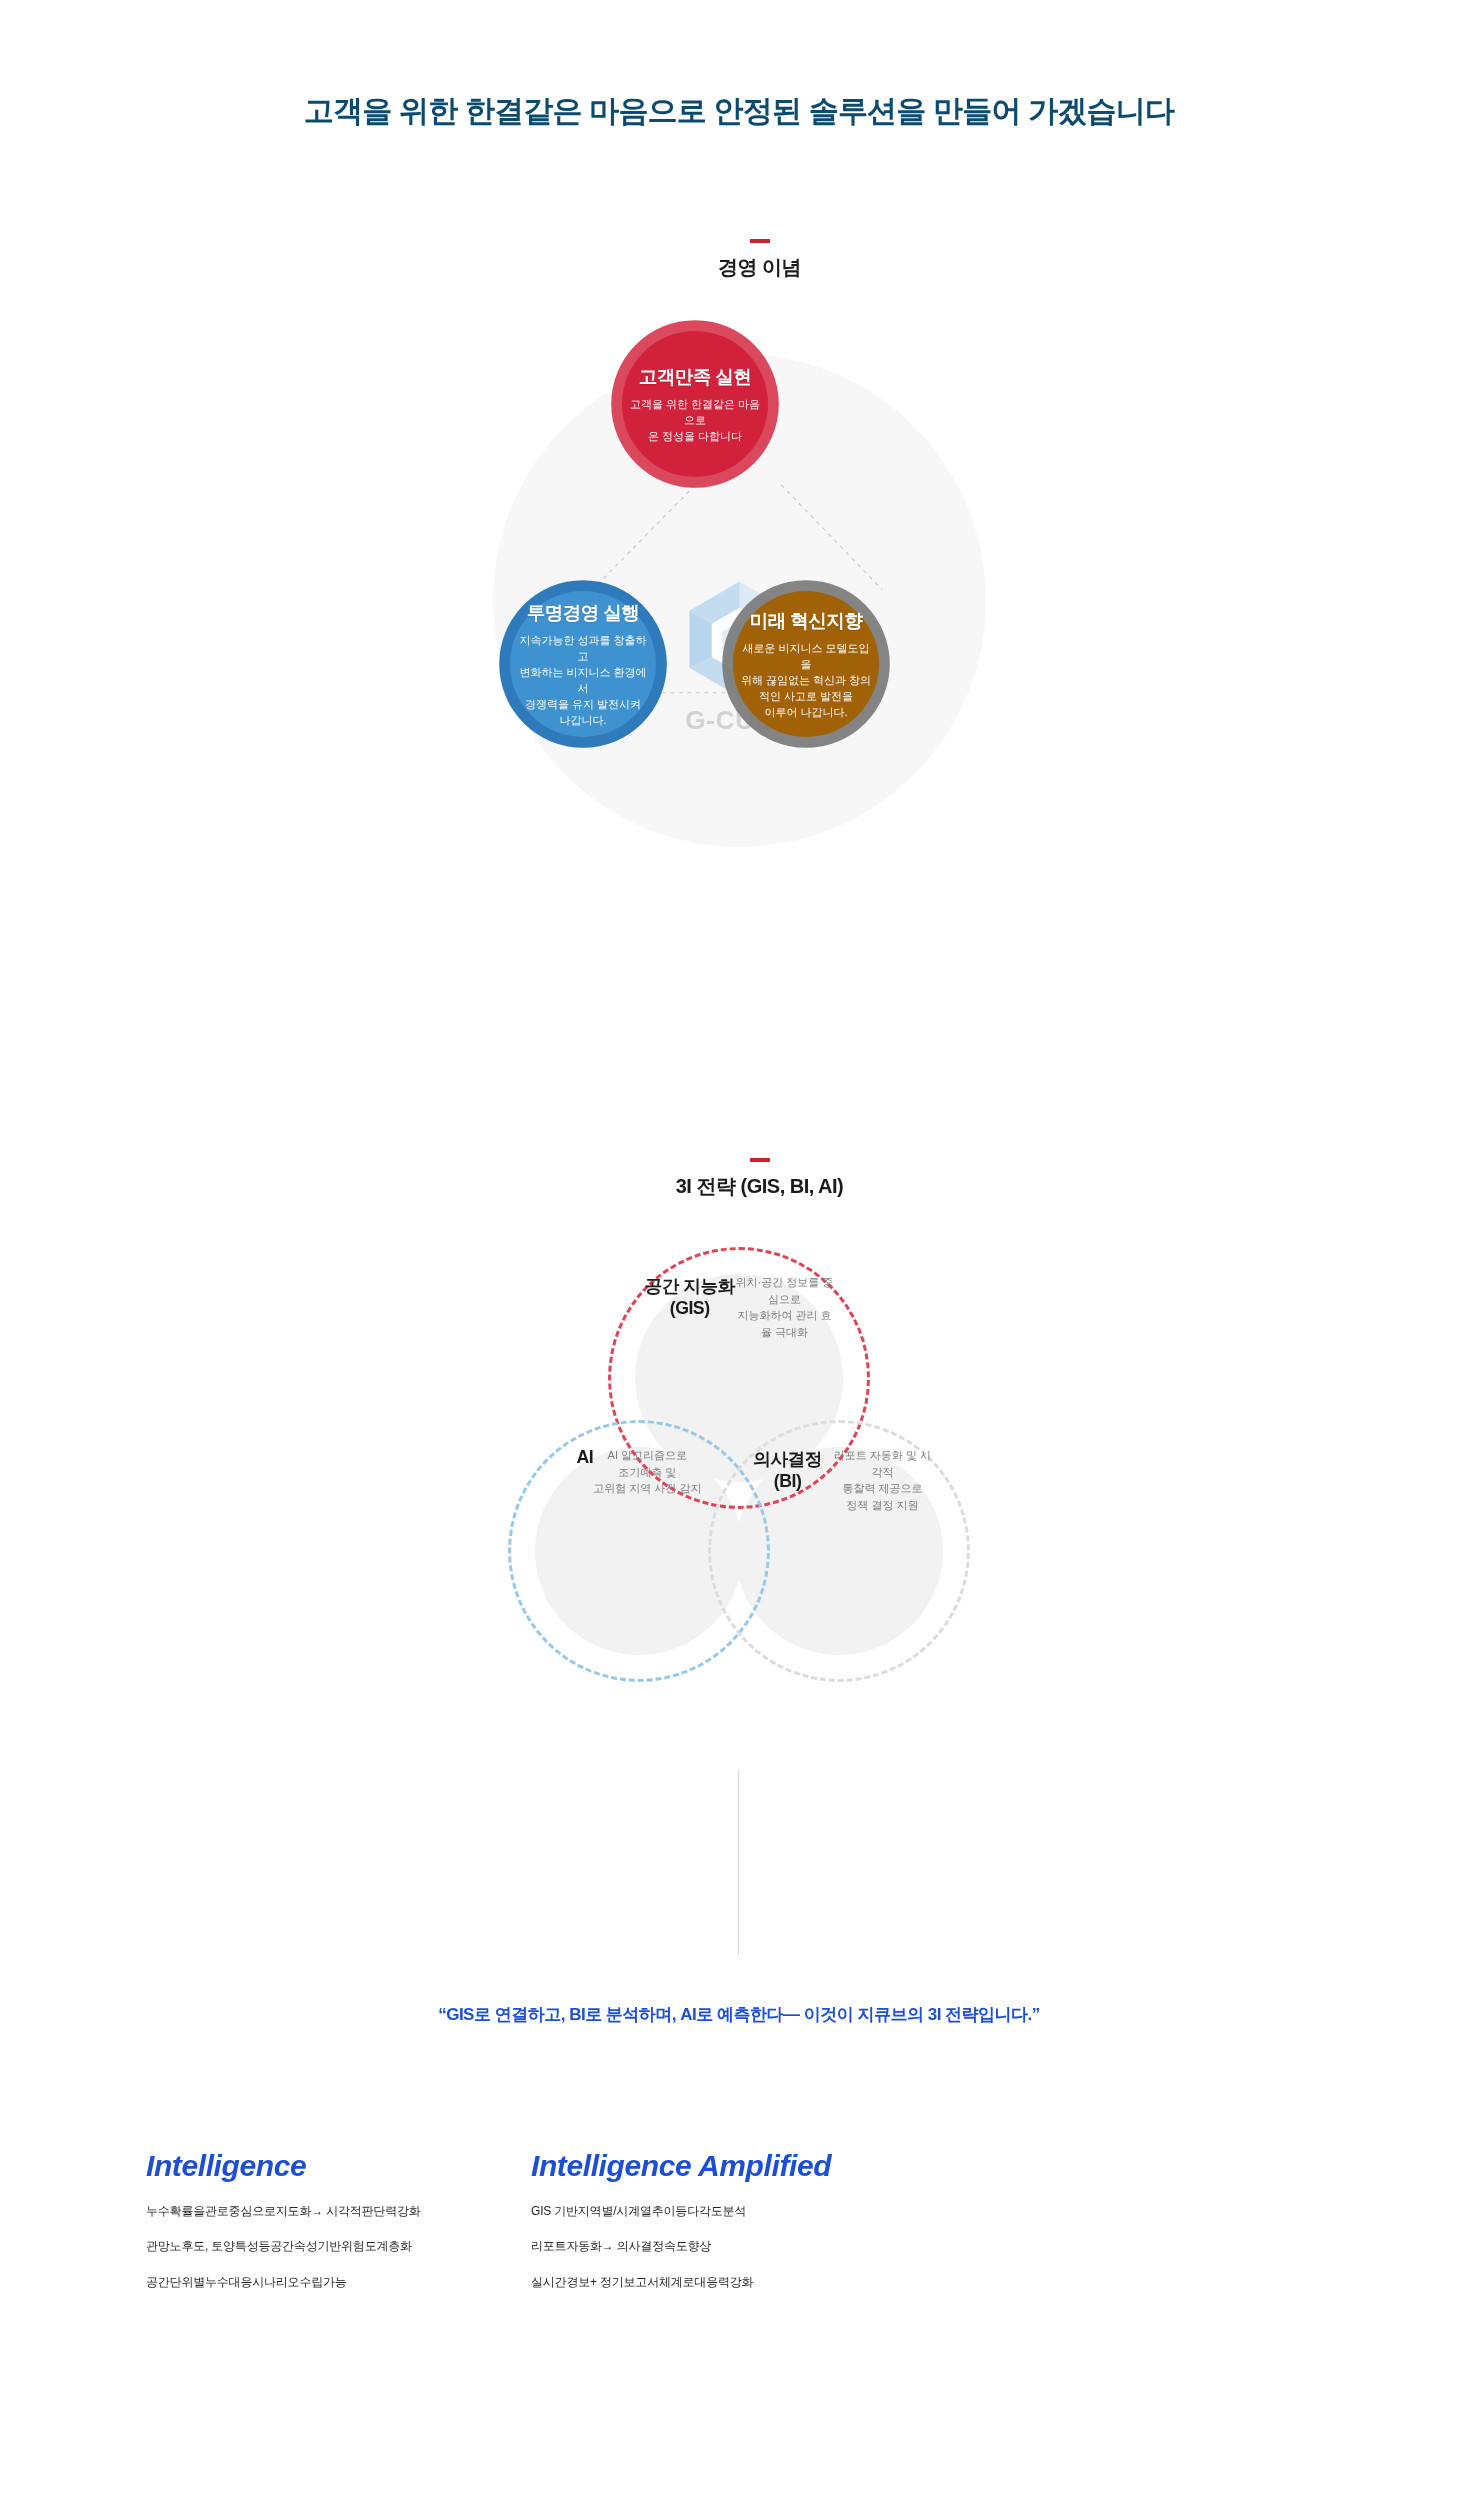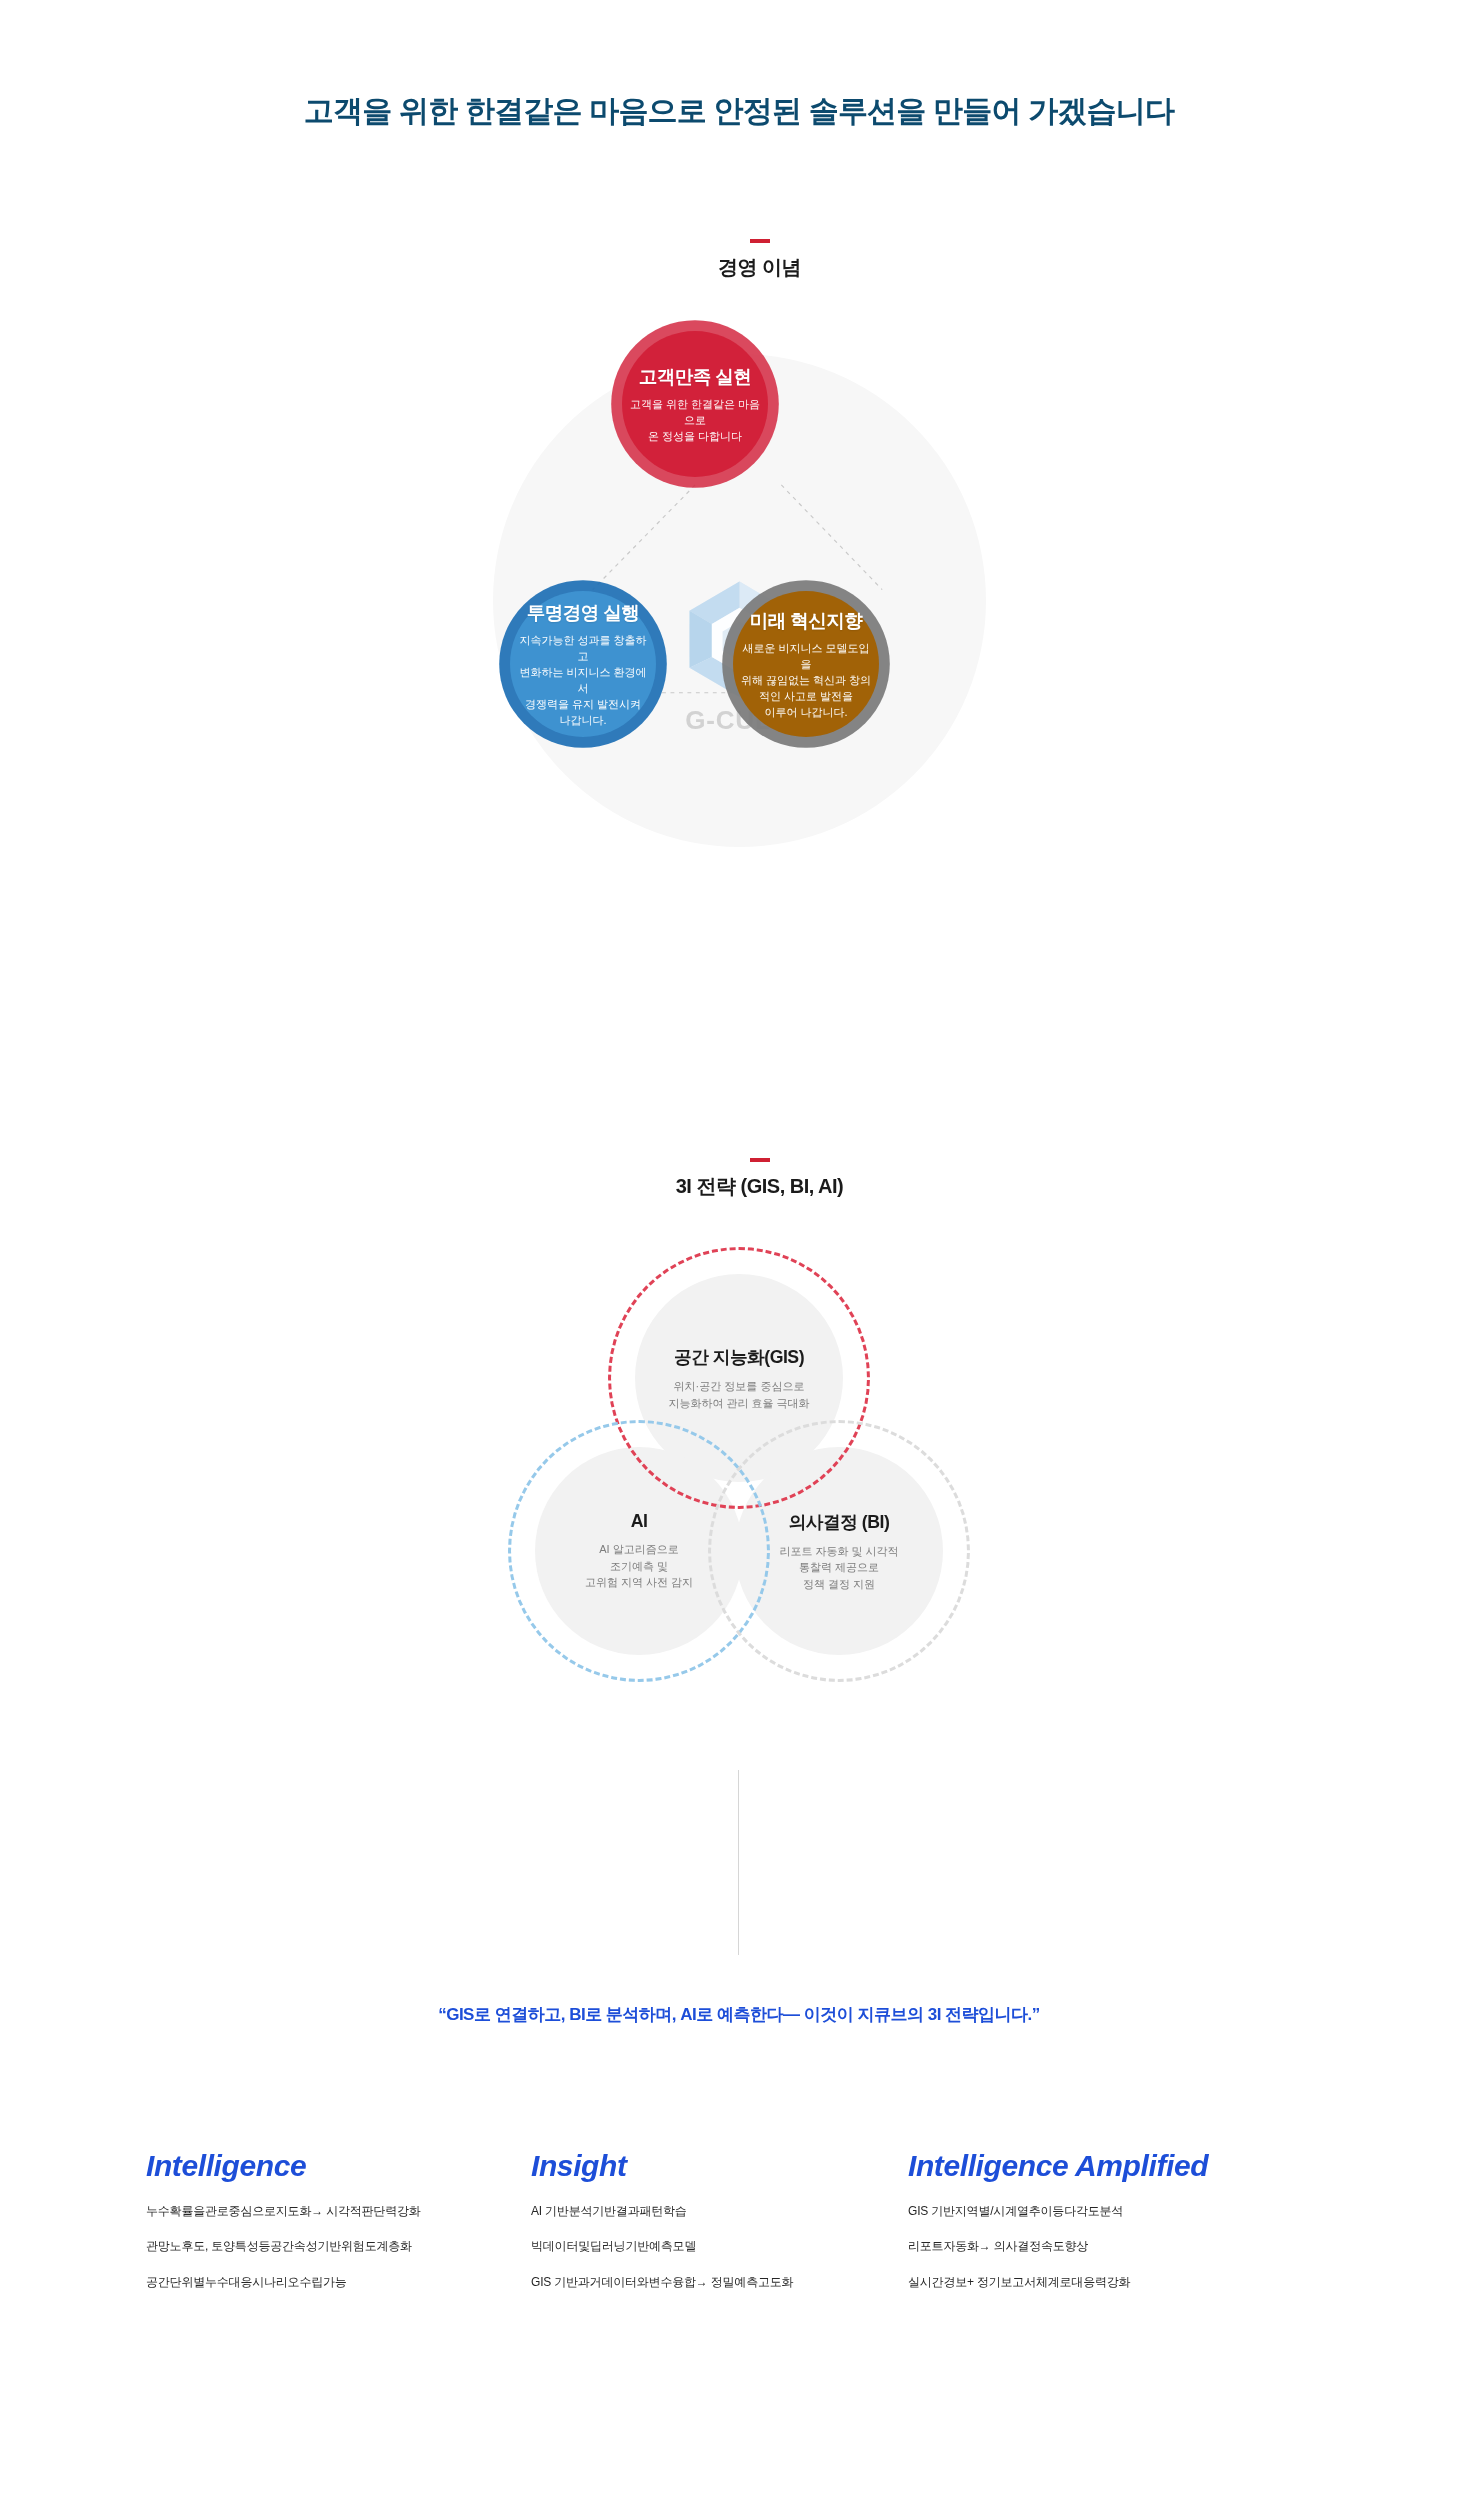--- a/index.html
+++ b/index.html
@@ -134,21 +134,21 @@
   #st-ring-bi  { left: 277px; top: 173px; width: 262px; height: 262px; border-color: #dcdcdc; }
   #st-fill-gis { left: 204px; top: 27px;  width: 208px; height: 208px; }
   #st-fill-ai  { left: 104px; top: 200px; width: 208px; height: 208px; }
   #st-fill-bi  { left: 304px; top: 200px; width: 208px; height: 208px; }
 
   .st-label {
     position: absolute;
     width: 208px;
     text-align: center;
     display: flex;
-    flex-direction: column;
+    flex-direction: row;
     justify-content: center;
     height: 208px;
     padding: 0 9.2px;
   }
   .st-label .st-name {
     font-size: 17.7px;
     font-weight: 700;
     color: #1b1b1b;
     letter-spacing: -0.5px;
     margin-bottom: 9.2px;
@@ -307,25 +307,19 @@
 <div class="quote-line">“GIS로 연결하고, BI로 분석하며, AI로 예측한다— 이것이 지큐브의 3I 전략입니다.”</div>
 
 <div class="pillars">
   <div class="pillar">
     <div class="pillar-title">Intelligence</div>
     <div class="pillar-item">누수확률을관로중심으로지도화→ 시각적판단력강화</div>
     <div class="pillar-item">관망노후도, 토양특성등공간속성기반위험도계층화</div>
     <div class="pillar-item">공간단위별누수대응시나리오수립가능</div>
   </div>
   <div class="pillar">
-    <div class="pillar-title">Insight</div>
-    <div class="pillar-item">AI 기반분석기반결과패턴학습</div>
-    <div class="pillar-item">빅데이터및딥러닝기반예측모델</div>
-    <div class="pillar-item">GIS 기반과거데이터와변수융합→ 정밀예측고도화</div>
-  </div>
-  <div class="pillar">
     <div class="pillar-title">Intelligence Amplified</div>
     <div class="pillar-item">GIS 기반지역별/시계열추이등다각도분석</div>
     <div class="pillar-item">리포트자동화→ 의사결정속도향상</div>
     <div class="pillar-item">실시간경보+ 정기보고서체계로대응력강화</div>
   </div>
 </div>
 
 
 </body></html>

